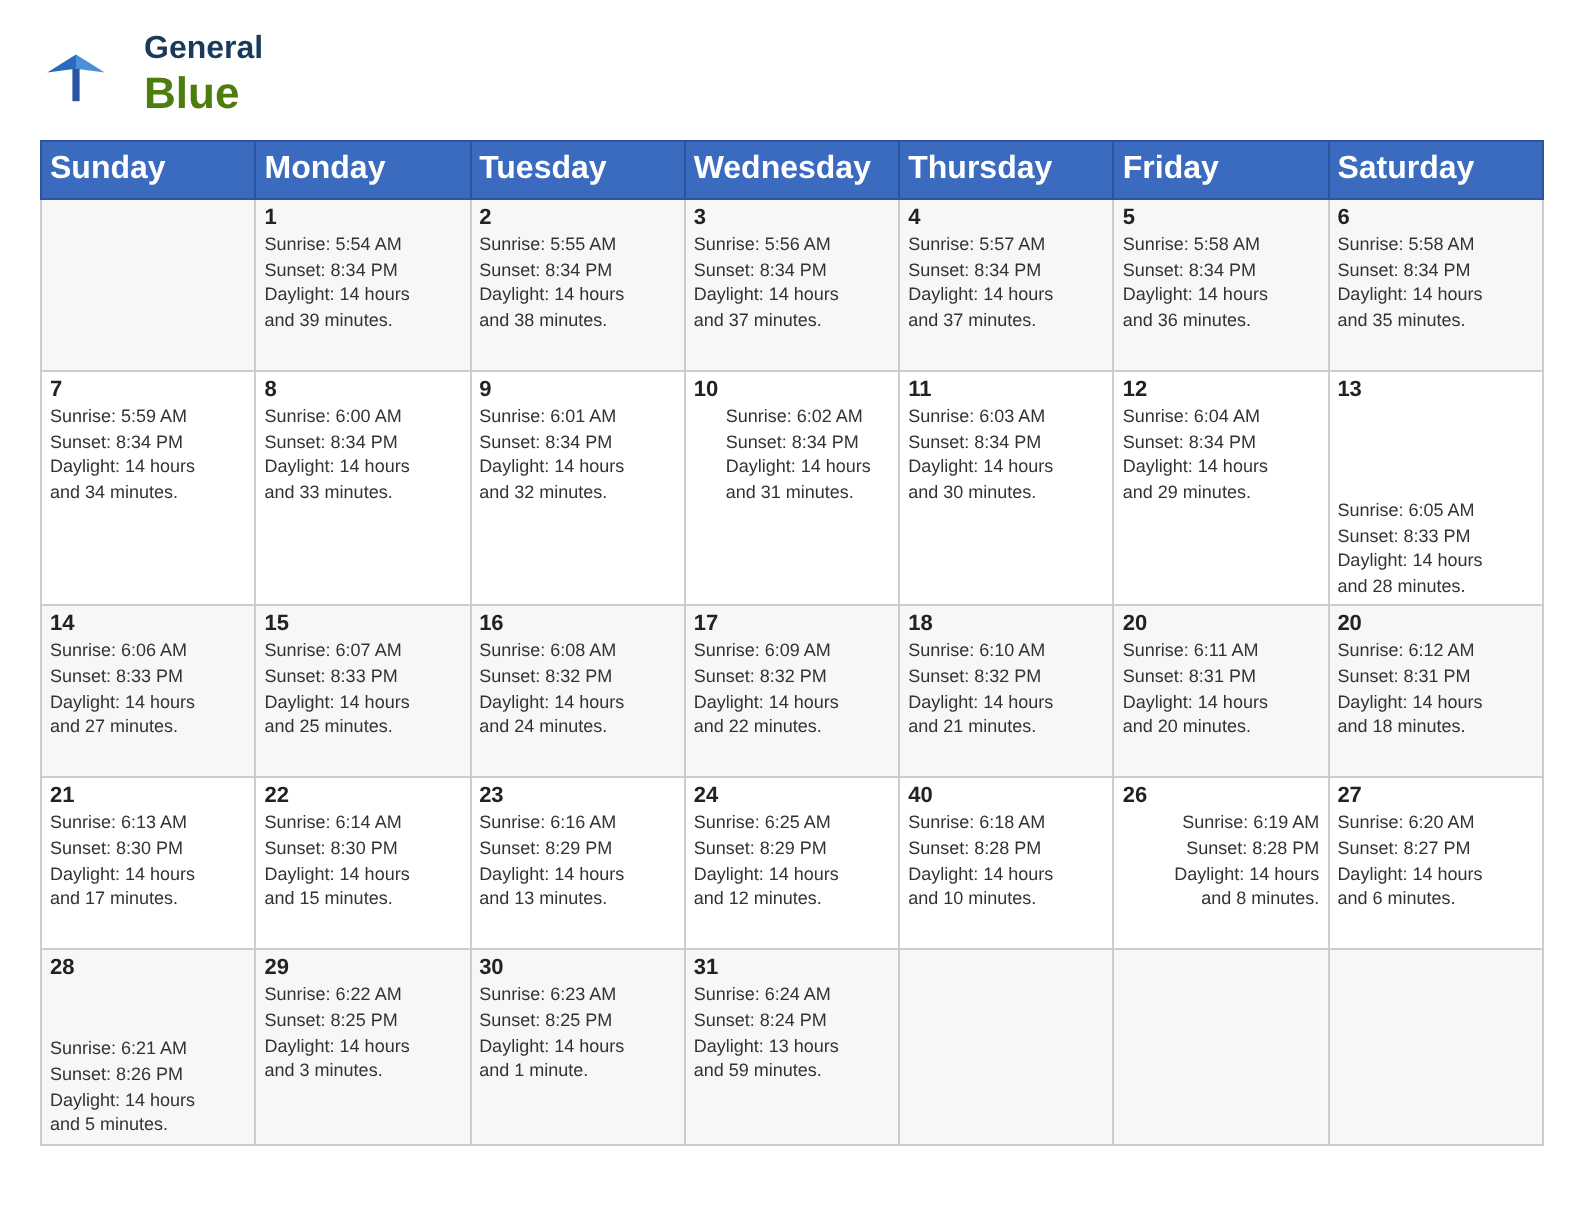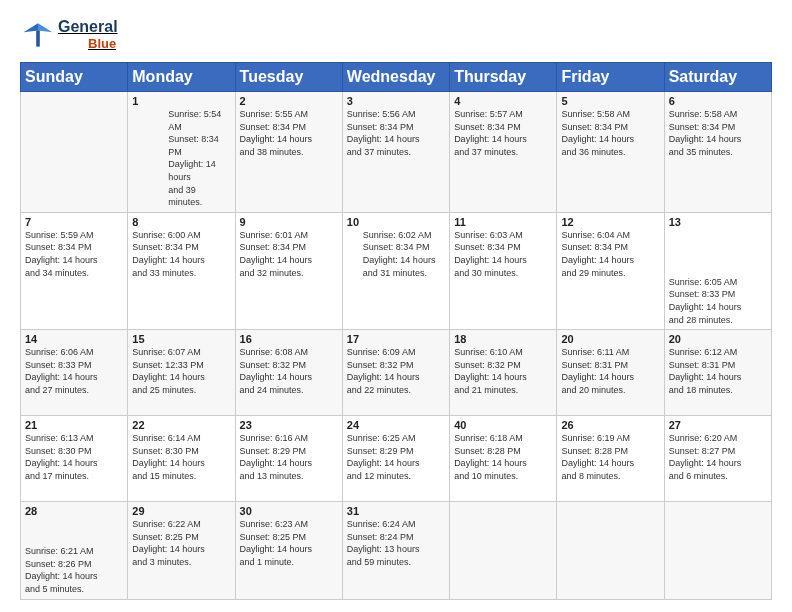--- a/index.html
+++ b/index.html
@@ -17,22 +17,21 @@
     }
     .header {
       display: flex;
       justify-content: space-between;
       align-items: flex-start;
       margin-bottom: 10px;
     }
     .logo {
       display: flex;
       align-items: center;
-      gap: 2px;
-      text-decoration: underline;
+      gap: 16px;
     }
     .logo-icon {
       width: 36px;
       height: 36px;
     }
     .title-block {
       text-align: right;
     }
     .main-title {
       font-size: 32px;
@@ -92,21 +91,21 @@
   <div class="header">
     <div class="logo">
       <svg class="logo-icon" viewBox="0 0 40 40">
 
         <polygon points="20,8 36,18 20,16 20,8" fill="#4a90d9"></polygon>
         <polygon points="20,8 4,18 20,16 20,8" fill="#2a6abf"></polygon>
         <rect x="18" y="16" width="4" height="18" fill="#2a55a0"></rect>
       </svg>
       <div>
         <div style="font-size:16px;font-weight:bold;color:#1a3a5c;">General</div>
-        <div style="font-size:13px;font-weight:bold;color:#c2410c;margin-left:30px;">Blue</div>
+        <div style="font-size:22px;font-weight:bold;color:#4d7c0f;">Blue</div>
       </div>
     </div>
     <div class="title-block">
       <div class="main-title"></div>
       <div class="subtitle"></div>
     </div>
   </div>
 
   <table>
     <thead>
@@ -119,21 +118,21 @@
           <th>Thursday</th>
           <th>Friday</th>
           <th>Saturday</th>
         </tr>
     </thead>
     <tbody id="calendar-body">
     <tr>
           <td></td>
           <td>
             <span class="day-num">1</span>
-            <div class="cell-content" style="white-space: pre-line; margin-left: 36px;">Sunrise: 5:54 AM
+            <div class="cell-content" style="white-space: pre-line;">Sunrise: 5:54 AM
 Sunset: 8:34 PM
 Daylight: 14 hours
 and 39 minutes.</div>
           </td>
           <td>
             <span class="day-num">2</span>
             <div class="cell-content" style="white-space: pre-line;">Sunrise: 5:55 AM
 Sunset: 8:34 PM
 Daylight: 14 hours
 and 38 minutes.</div>
@@ -222,21 +221,21 @@
           <td>
             <span class="day-num">14</span>
             <div class="cell-content" style="white-space: pre-line;">Sunrise: 6:06 AM
 Sunset: 8:33 PM
 Daylight: 14 hours
 and 27 minutes.</div>
           </td>
           <td>
             <span class="day-num">15</span>
             <div class="cell-content" style="white-space: pre-line;">Sunrise: 6:07 AM
-Sunset: 12:33 PM
+Sunset: 8:33 PM
 Daylight: 14 hours
 and 25 minutes.</div>
           </td>
           <td>
             <span class="day-num">16</span>
             <div class="cell-content" style="white-space: pre-line;">Sunrise: 6:08 AM
 Sunset: 8:32 PM
 Daylight: 14 hours
 and 24 minutes.</div>
           </td>
@@ -300,21 +299,21 @@
           </td>
           <td>
             <span class="day-num">40</span>
             <div class="cell-content" style="white-space: pre-line;">Sunrise: 6:18 AM
 Sunset: 8:28 PM
 Daylight: 14 hours
 and 10 minutes.</div>
           </td>
           <td>
             <span class="day-num">26</span>
-            <div class="cell-content" style="white-space: pre-line;">Sunrise: 6:19 AM
+            <div class="cell-content" style="white-space: pre-line; text-align: right;">Sunrise: 6:19 AM
 Sunset: 8:28 PM
 Daylight: 14 hours
 and 8 minutes.</div>
           </td>
           <td>
             <span class="day-num">27</span>
             <div class="cell-content" style="white-space: pre-line;">Sunrise: 6:20 AM
 Sunset: 8:27 PM
 Daylight: 14 hours
 and 6 minutes.</div>

